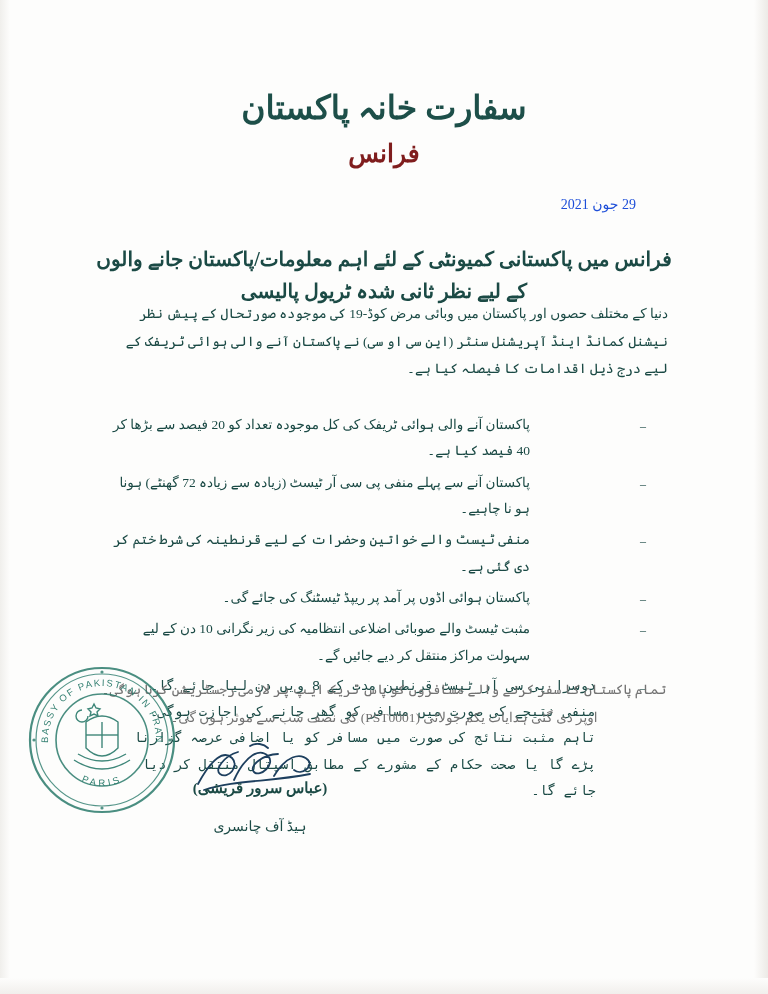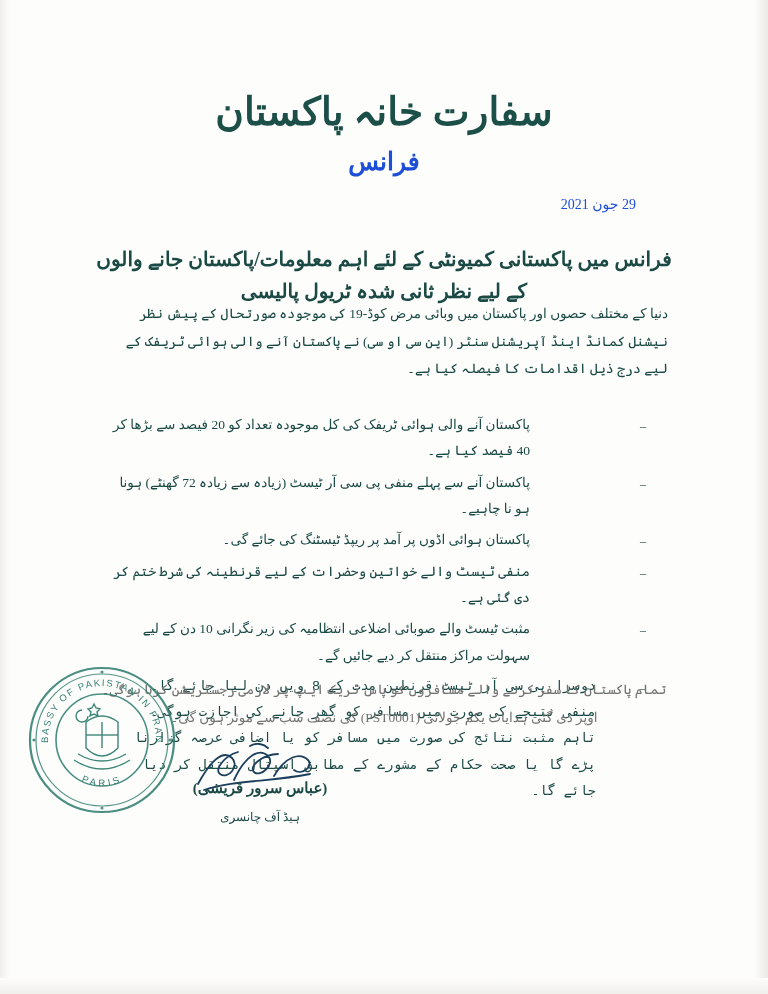--- a/index.html
+++ b/index.html
@@ -41,32 +41,32 @@
   }
 
   .header-block {
     position: absolute;
     top: 88px;
     left: 0;
     right: 0;
     text-align: center;
   }
   .org-name {
-    font-size: 39px;
+    font-size: 33px;
     font-weight: bold;
     letter-spacing: 0.5px;
     color: #1d4f49;
     line-height: 1.25;
     direction: rtl;
   }
   .org-country {
     margin-top: 10px;
     font-size: 25px;
     font-weight: bold;
-    color: #1d4ed8;
+    color: #7f1d1d;
     direction: rtl;
   }
 
   .date-line {
     position: absolute;
     top: 196px;
     right: 132px;
     font-size: 14px;
     color: #1d4ed8;
     direction: rtl;
@@ -172,22 +172,22 @@
     text-align: center;
     direction: rtl;
     color: #1b4a45;
   }
   .sign-name {
     font-size: 15px;
     font-weight: bold;
     line-height: 1.7;
   }
   .sign-title {
-    font-size: 12px;
-    margin-top: 6px;
+    font-size: 14px;
+    margin-top: 14px;
     line-height: 1.6;
     text-align: center;
   }
 </style>
 </head>
 <body>
 
 <div class="page">
 
   <div class="scan-edge-left"></div>
@@ -209,25 +209,25 @@
     <div class="bullet">
       <span class="dash"></span>
       <span class="bullet-text b1">پاکستان آنے والی ہوائی ٹریفک کی کل موجودہ تعداد کو 20 فیصد سے بڑھا کر 40 فیصد کیا ہے۔</span>
     </div>
     <div class="bullet">
       <span class="dash"></span>
       <span class="bullet-text b2">پاکستان آنے سے پہلے منفی پی سی آر ٹیسٹ (زیادہ سے زیادہ 72 گھنٹے) ہونا ہو نا چاہیے۔</span>
     </div>
     <div class="bullet">
       <span class="dash"></span>
+      <span class="bullet-text b4">منفی ٹیسٹ والے خواتین وحضرات کے لیے قرنطینہ کی شرط ختم کر دی گئی ہے۔</span>
+    </div>
+    <div class="bullet">
+      <span class="dash"></span>
       <span class="bullet-text b3">پاکستان ہوائی اڈوں پر آمد پر ریپڈ ٹیسٹنگ کی جائے گی۔</span>
-    </div>
-    <div class="bullet">
-      <span class="dash"></span>
-      <span class="bullet-text b4">منفی ٹیسٹ والے خواتین وحضرات کے لیے قرنطینہ کی شرط ختم کر دی گئی ہے۔</span>
     </div>
     <div class="bullet">
       <span class="dash"></span>
       <span class="bullet-text b5">مثبت ٹیسٹ والے صوبائی اضلاعی انتظامیہ کی زیر نگرانی 10 دن کے لیے سہولت مراکز منتقل کر دیے جائیں گے۔</span>
     </div>
     <div class="bullet">
       <span class="dash"></span>
       <span class="bullet-text b6">دوسرا پی سی آر ٹیسٹ قرنطین مدت کے 8 ویں دن لیا جائے گا۔ منفی نتیجے کی صورت میں مسافر کو گھر جانے کی اجازت ہوگی۔ تاہم مثبت نتائج کی صورت میں مسافر کو یا اضافی عرصہ گزارنا پڑے گا یا صحت حکام کے مشورے کے مطابق اسپتال منتقل کر دیا جائے گا۔</span>
     </div>
   </div>

